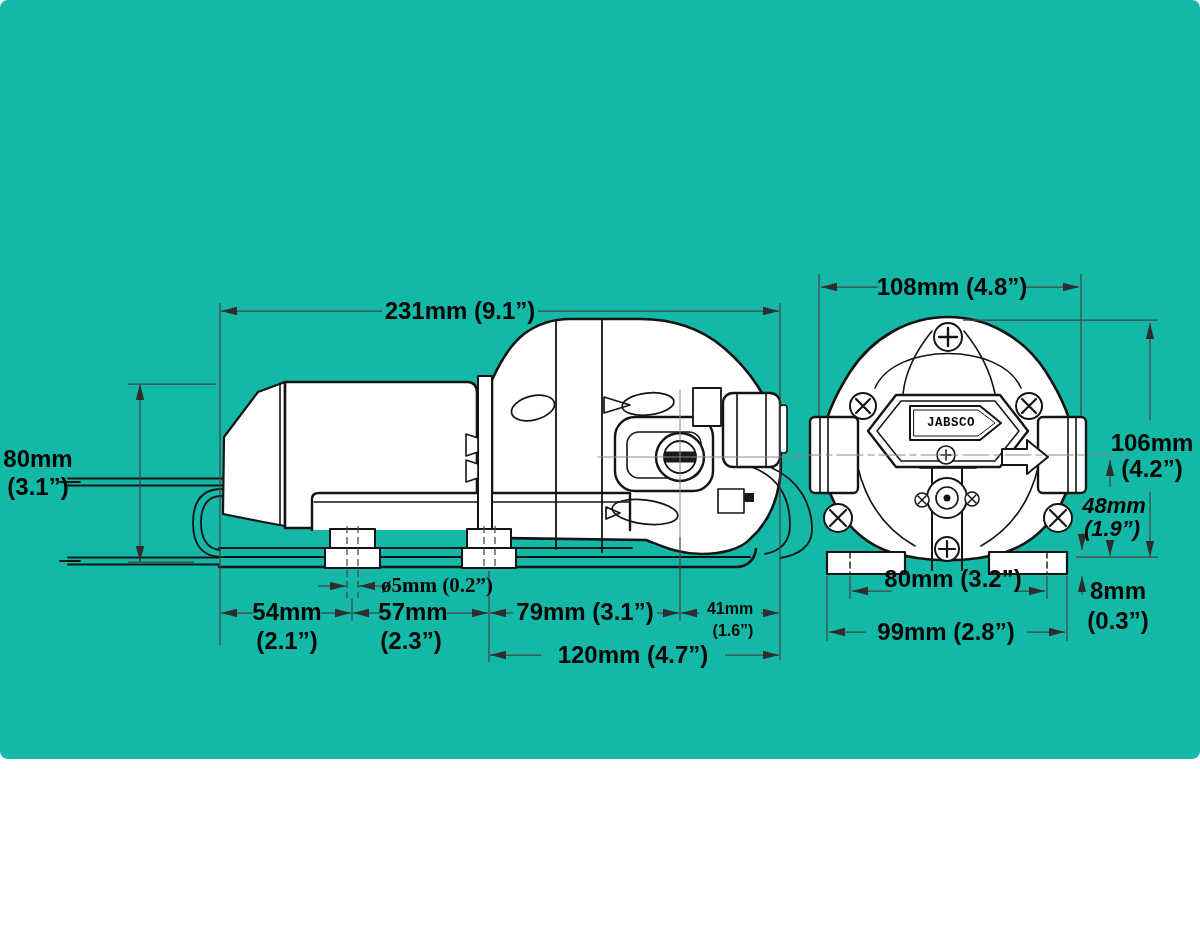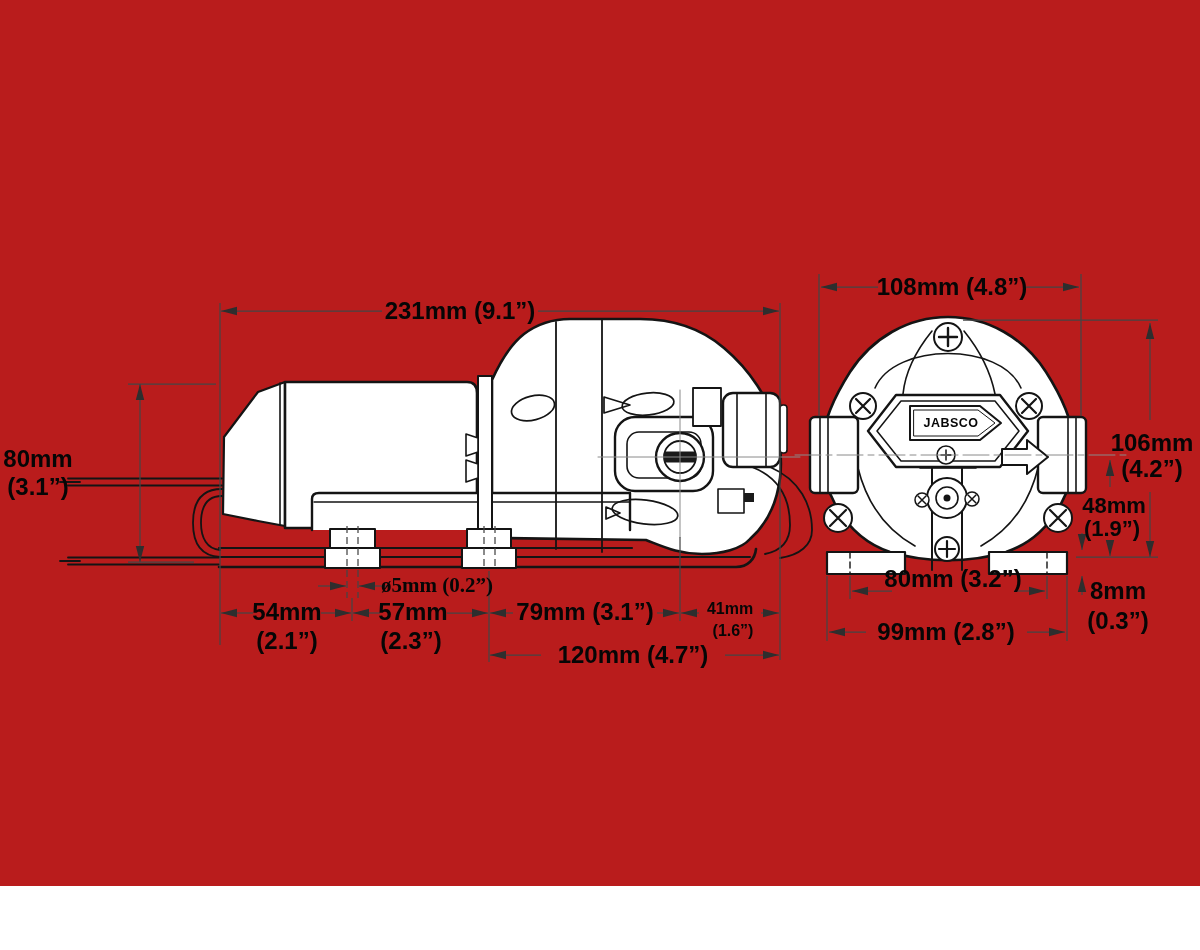--- a/index.html
+++ b/index.html
@@ -1,25 +1,25 @@
 <!DOCTYPE html>
 <html><head>
 <meta charset="utf-8">
 <style>
   html,body{margin:0;padding:0;background:#fff;}
-  .canvas{position:relative;width:1200px;height:886px;background:#b91c1c;overflow:hidden;
-          font-family:"Liberation Sans",sans-serif;}
+  .canvas{position:relative;width:1200px;height:759px;background:#14b8a6;overflow:hidden;
+          font-family:"Liberation Sans",sans-serif;border-radius:8px;}
   .canvas svg{position:absolute;left:0;top:0;}
   .lbl{position:absolute;transform:translate(-50%,-50%);white-space:nowrap;
        font-family:"Liberation Sans",sans-serif;font-weight:700;font-size:24px;color:#060606;
        line-height:1;}
-  .md{font-size:22px;}
+  .md{font-size:22px;font-style:italic;}
   .sm{font-size:16px;}
   .h5{font-size:21px;font-family:Liberation Serif, serif;}
-  .tiny{font-size:12.5px;letter-spacing:.5px;}
+  .tiny{font-size:12.5px;letter-spacing:.5px;font-family:Liberation Mono, monospace;}
 </style>
 </head>
 <body>
 
 <div class="canvas">
 
 <svg width="1200" height="950" viewBox="0 0 1200 950">
   <defs>
     <marker id="ah" orient="auto" markerUnits="userSpaceOnUse" markerWidth="20" markerHeight="12" refX="16" refY="6">
       <path d="M16,6 L0,1.8 L0,10.2 Z" fill="#2e2e2e"></path>

